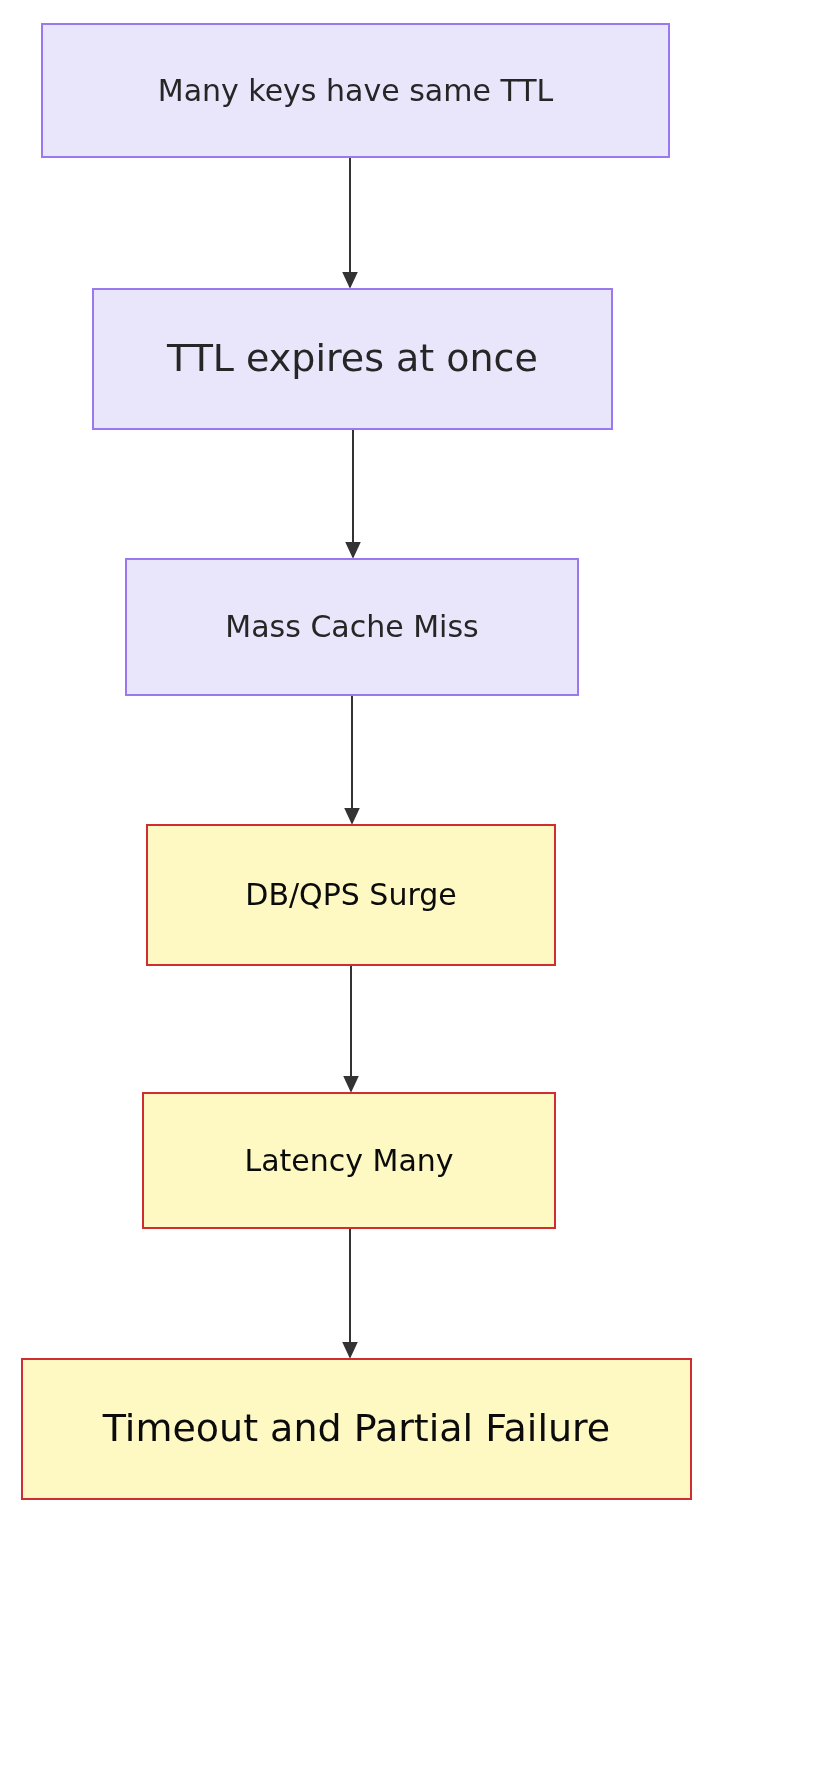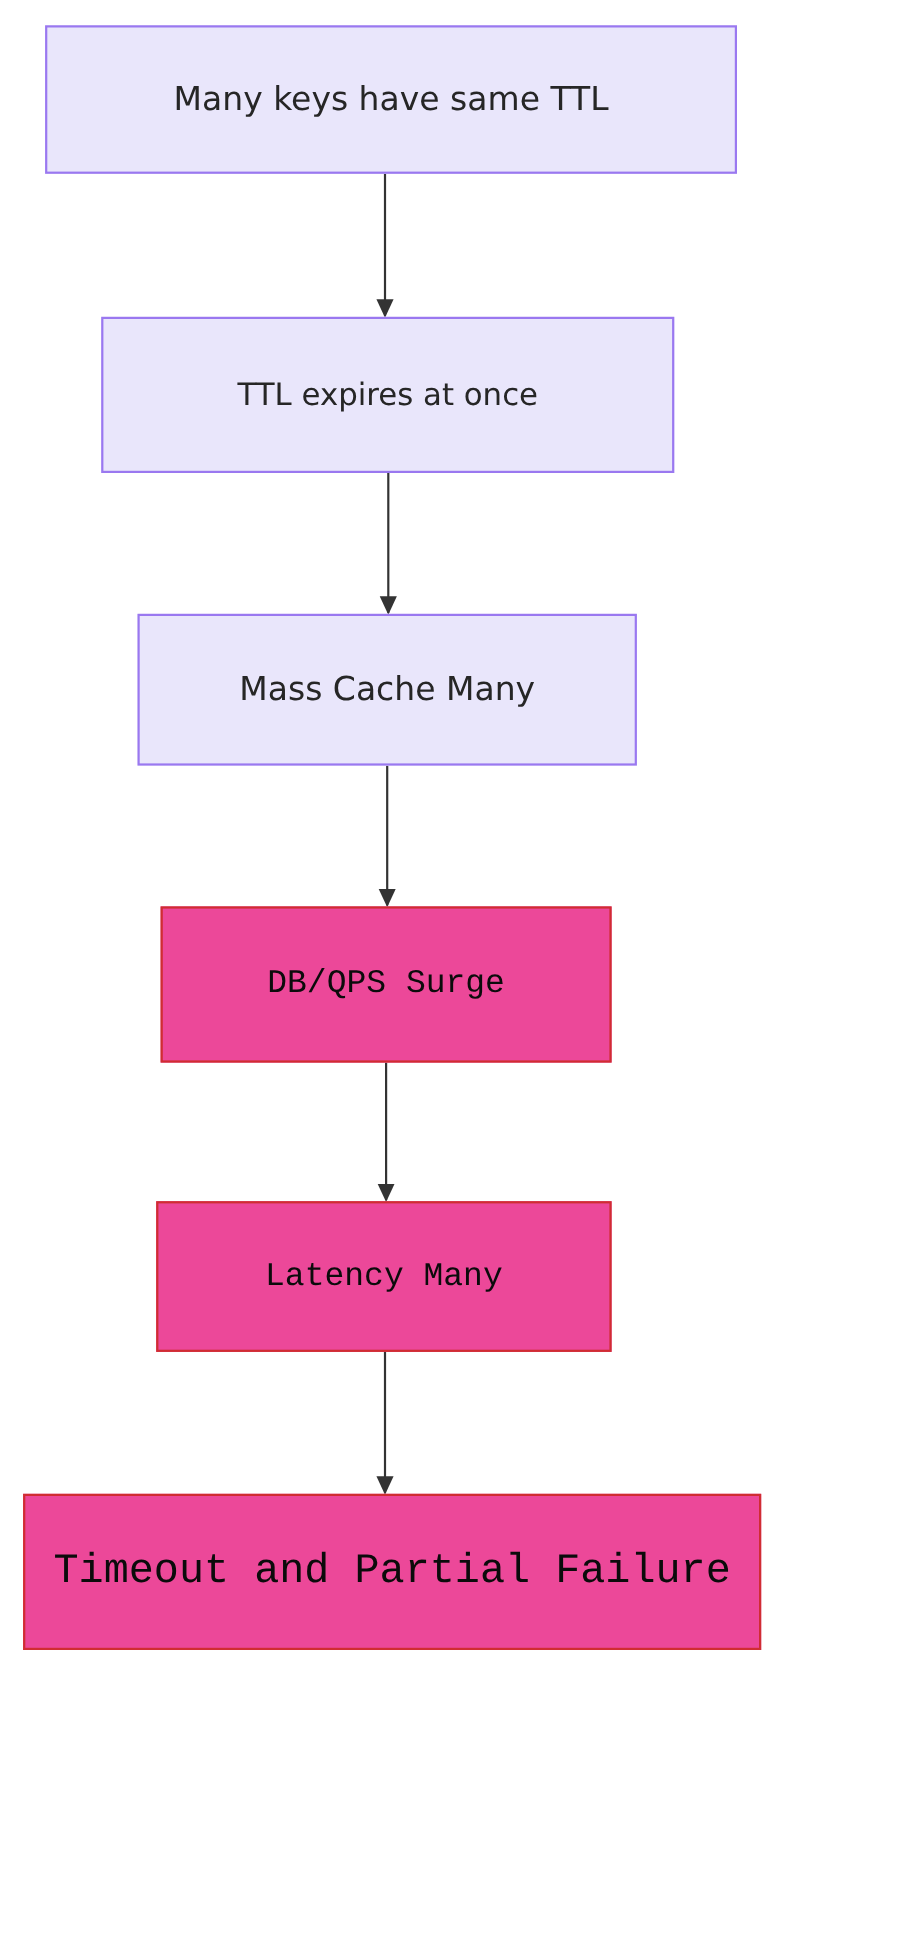--- a/index.html
+++ b/index.html
@@ -33,24 +33,23 @@
     display: block;
     padding: 0 10px;
     white-space: nowrap;
   }
   .node-process {
     background: #e9e6fb;
     border-color: #9a78f0;
     color: #262626;
   }
   .node-alert {
-    background: #ec4899;
+    background: #fef9c3;
     border-color: #d02d32;
     color: #0b0b0b;
-    font-family: Liberation Mono, monospace;
   }
   .edge-layer {
     position: absolute;
     left: 0;
     top: 0;
     width: 816px;
     height: 1770px;
     pointer-events: none;
   }
 </style>
@@ -71,25 +70,25 @@
         <line x1="352" y1="696" x2="352" y2="823" stroke="#333333" stroke-width="2" marker-end="url(#arrowhead)"></line>
         <line x1="351" y1="966" x2="351" y2="1091" stroke="#333333" stroke-width="2" marker-end="url(#arrowhead)"></line>
         <line x1="350" y1="1229" x2="350" y2="1357" stroke="#333333" stroke-width="2" marker-end="url(#arrowhead)"></line>
       </g>
   </svg>
 
   <div id="nodes-group">
       <div class="flow-node node-process" style="left: 41px; top: 23px; width: 629px; height: 135px; font-size: 30px;">
         <span class="node-label">Many keys have same TTL</span>
       </div>
-      <div class="flow-node node-process" style="left: 92px; top: 288px; width: 521px; height: 142px; font-size: 28px;">
+      <div class="flow-node node-process" style="left: 92px; top: 288px; width: 521px; height: 142px; font-size: 38px;">
         <span class="node-label">TTL expires at once</span>
       </div>
       <div class="flow-node node-process" style="left: 125px; top: 558px; width: 454px; height: 138px; font-size: 30px;">
-        <span class="node-label">Mass Cache Many</span>
+        <span class="node-label">Mass Cache Miss</span>
       </div>
       <div class="flow-node node-alert" style="left: 146px; top: 824px; width: 410px; height: 142px; font-size: 30px;">
         <span class="node-label">DB/QPS Surge</span>
       </div>
       <div class="flow-node node-alert" style="left: 142px; top: 1092px; width: 414px; height: 137px; font-size: 30px;">
         <span class="node-label">Latency Many</span>
       </div>
       <div class="flow-node node-alert" style="left: 21px; top: 1358px; width: 671px; height: 142px; font-size: 38px;">
         <span class="node-label">Timeout and Partial Failure</span>
       </div>

